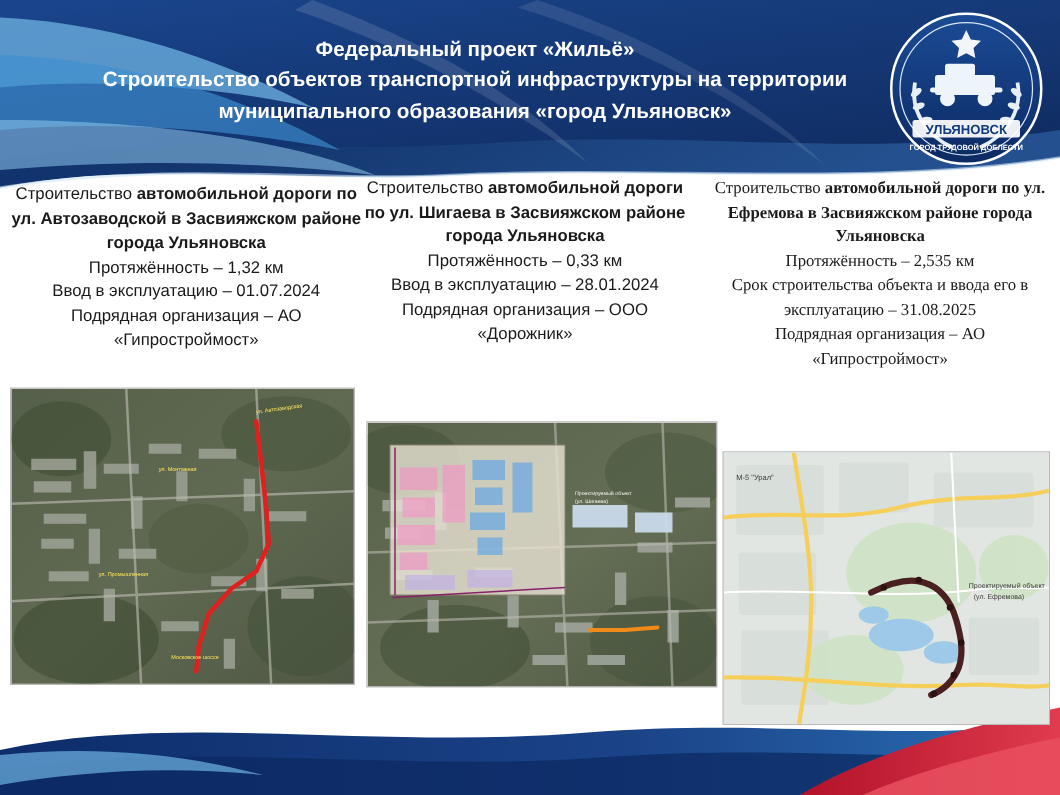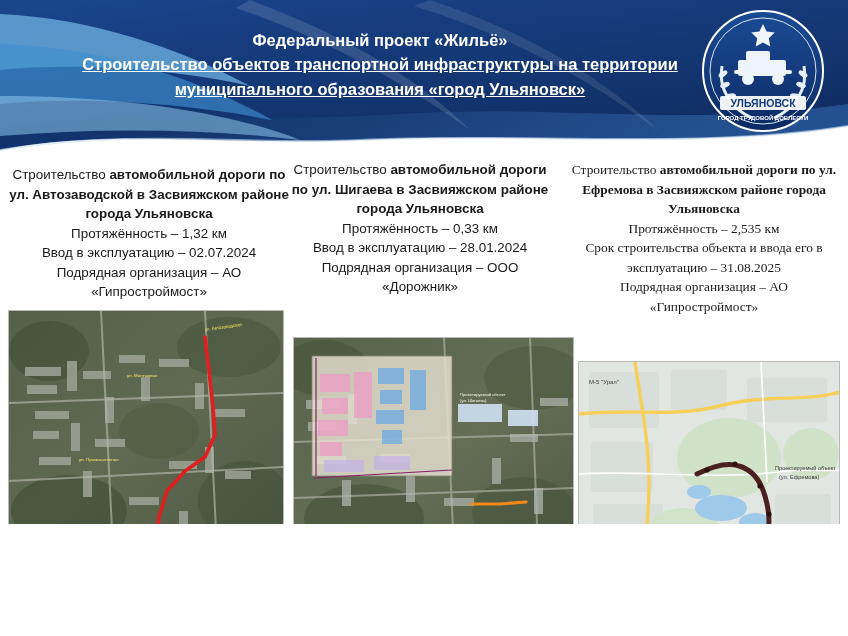--- a/index.html
+++ b/index.html
@@ -13,21 +13,21 @@
     font-family: "Liberation Sans", sans-serif;
     overflow: hidden;
     position: relative;
   }
 
   
   .slide {
     position: absolute;
     inset: 0;
     width: 848px;
-    height: 524px;
+    height: 636px;
     overflow: hidden;
     background: #ffffff;
   }
   .bg-svg {
     position: absolute;
     inset: 0;
   }
 
   
   .header {
@@ -49,48 +49,46 @@
   .title-line-1 {
     font-size: 16.5px;
     font-weight: bold;
     line-height: 24px;
     white-space: nowrap;
   }
   .title-line-2 {
     font-size: 16.5px;
     font-weight: bold;
     line-height: 25px;
-    text-decoration: underline;
   }
 
   
   .emblem {
     position: absolute;
-    right: 22px;
+    right: 12px;
     top: 8px;
     width: 126px;
     height: 126px;
     z-index: 7;
   }
 
   
   .columns {
     position: absolute;
     left: 0;
     top: 140px;
     width: 848px;
     z-index: 5;
   }
   .col {
     position: absolute;
     color: #1a1a1a;
     font-size: 13.4px;
     line-height: 19.5px;
     text-align: center;
-    margin-top: 20px;
   }
   .col-0 { left: 8px;   top: 5px;  width: 282px; }
   .col-1 { left: 289px; top: 0px;  width: 262px; }
   .col-1 .head { text-align: center; }
   .col-2 { left: 568px; top: 0px;  width: 272px; font-family: Liberation Serif, serif; }
   .col .head { font-weight: normal; }
   .col .head b { font-weight: bold; }
   .col .line { white-space: normal; text-align: center; }
 
   
@@ -206,21 +204,21 @@
     </svg>
   </div>
 
   <div class="columns">
 
     <div class="col col-0">
       <div class="head">
         <span>Строительство </span><b>автомобильной дороги по ул. Автозаводской в Засвияжском районе города Ульяновска</b>
       </div>
       <div class="line">Протяжённость – 1,32 км</div>
-      <div class="line">Ввод в эксплуатацию – 02.07.2024</div>
+      <div class="line">Ввод в эксплуатацию – 01.07.2024</div>
       <div class="line">Подрядная организация – АО «Гипростроймост»</div>
     </div>
 
     <div class="col col-1">
       <div class="head">
         <span>Строительство </span><b>автомобильной дороги по ул. Шигаева в Засвияжском районе города Ульяновска</b>
       </div>
       <div class="line">Протяжённость – 0,33 км</div>
       <div class="line">Ввод в эксплуатацию – 28.01.2024</div>
       <div class="line">Подрядная организация – ООО «Дорожник»</div>

